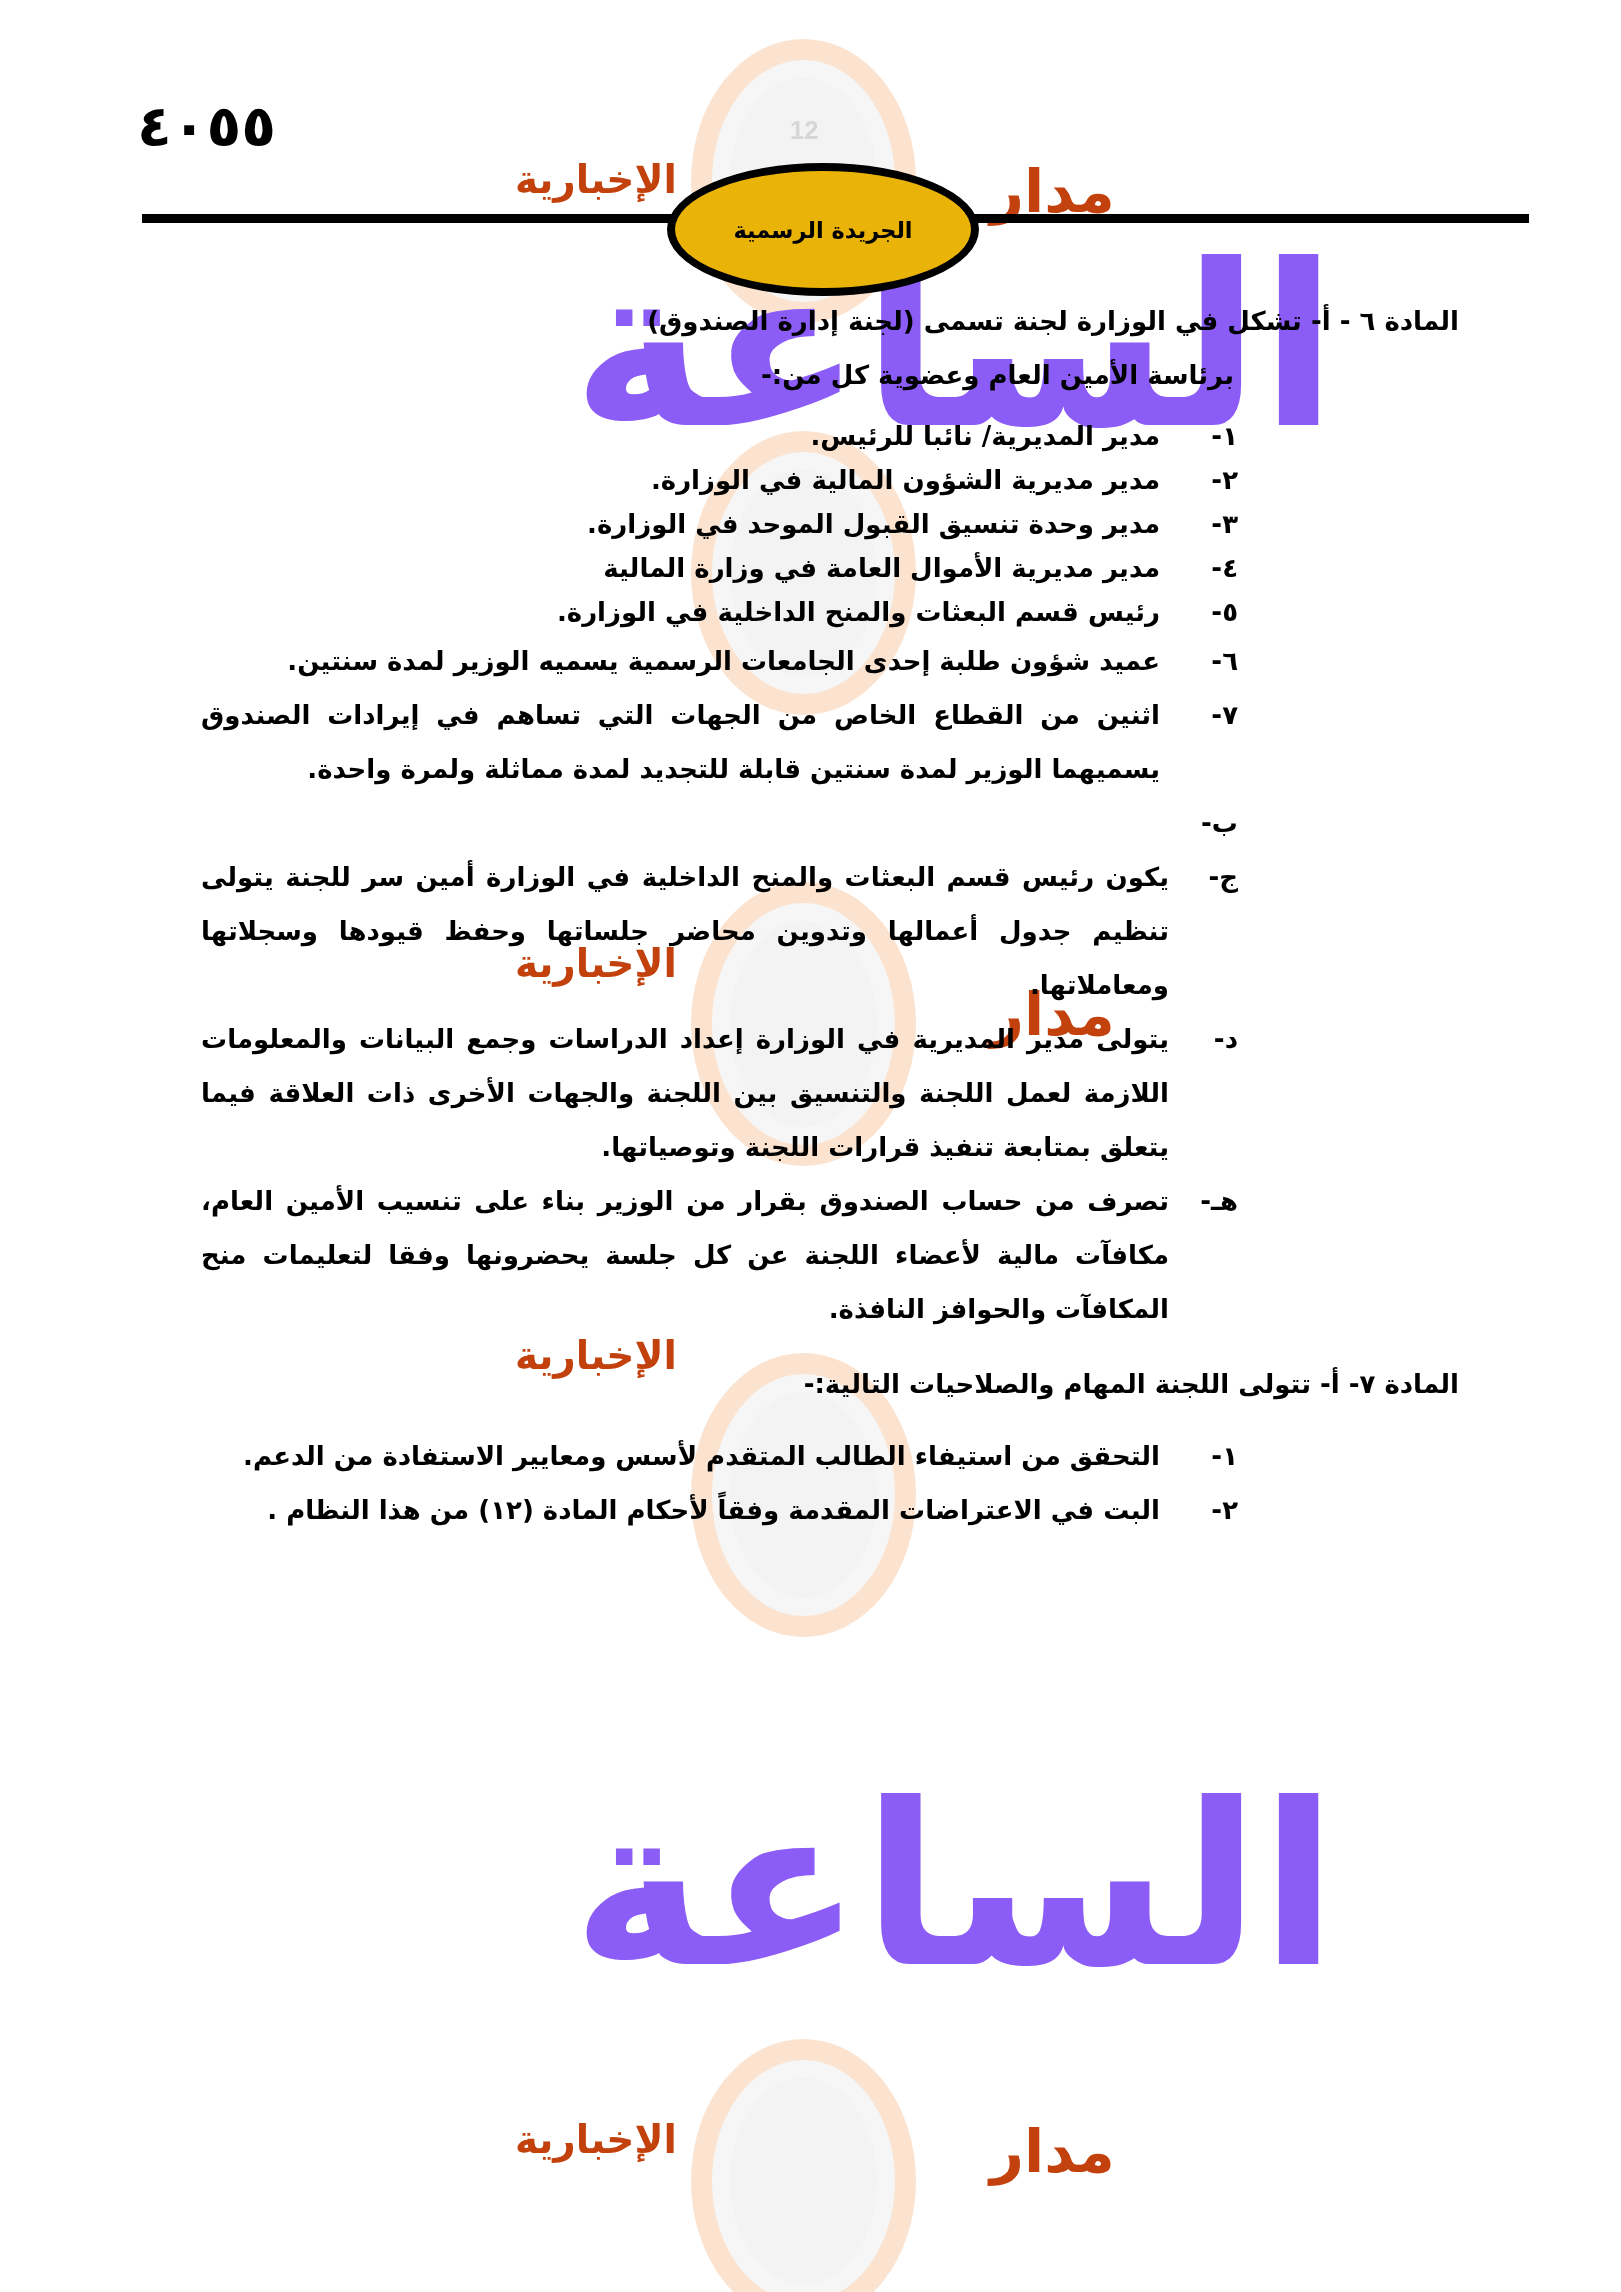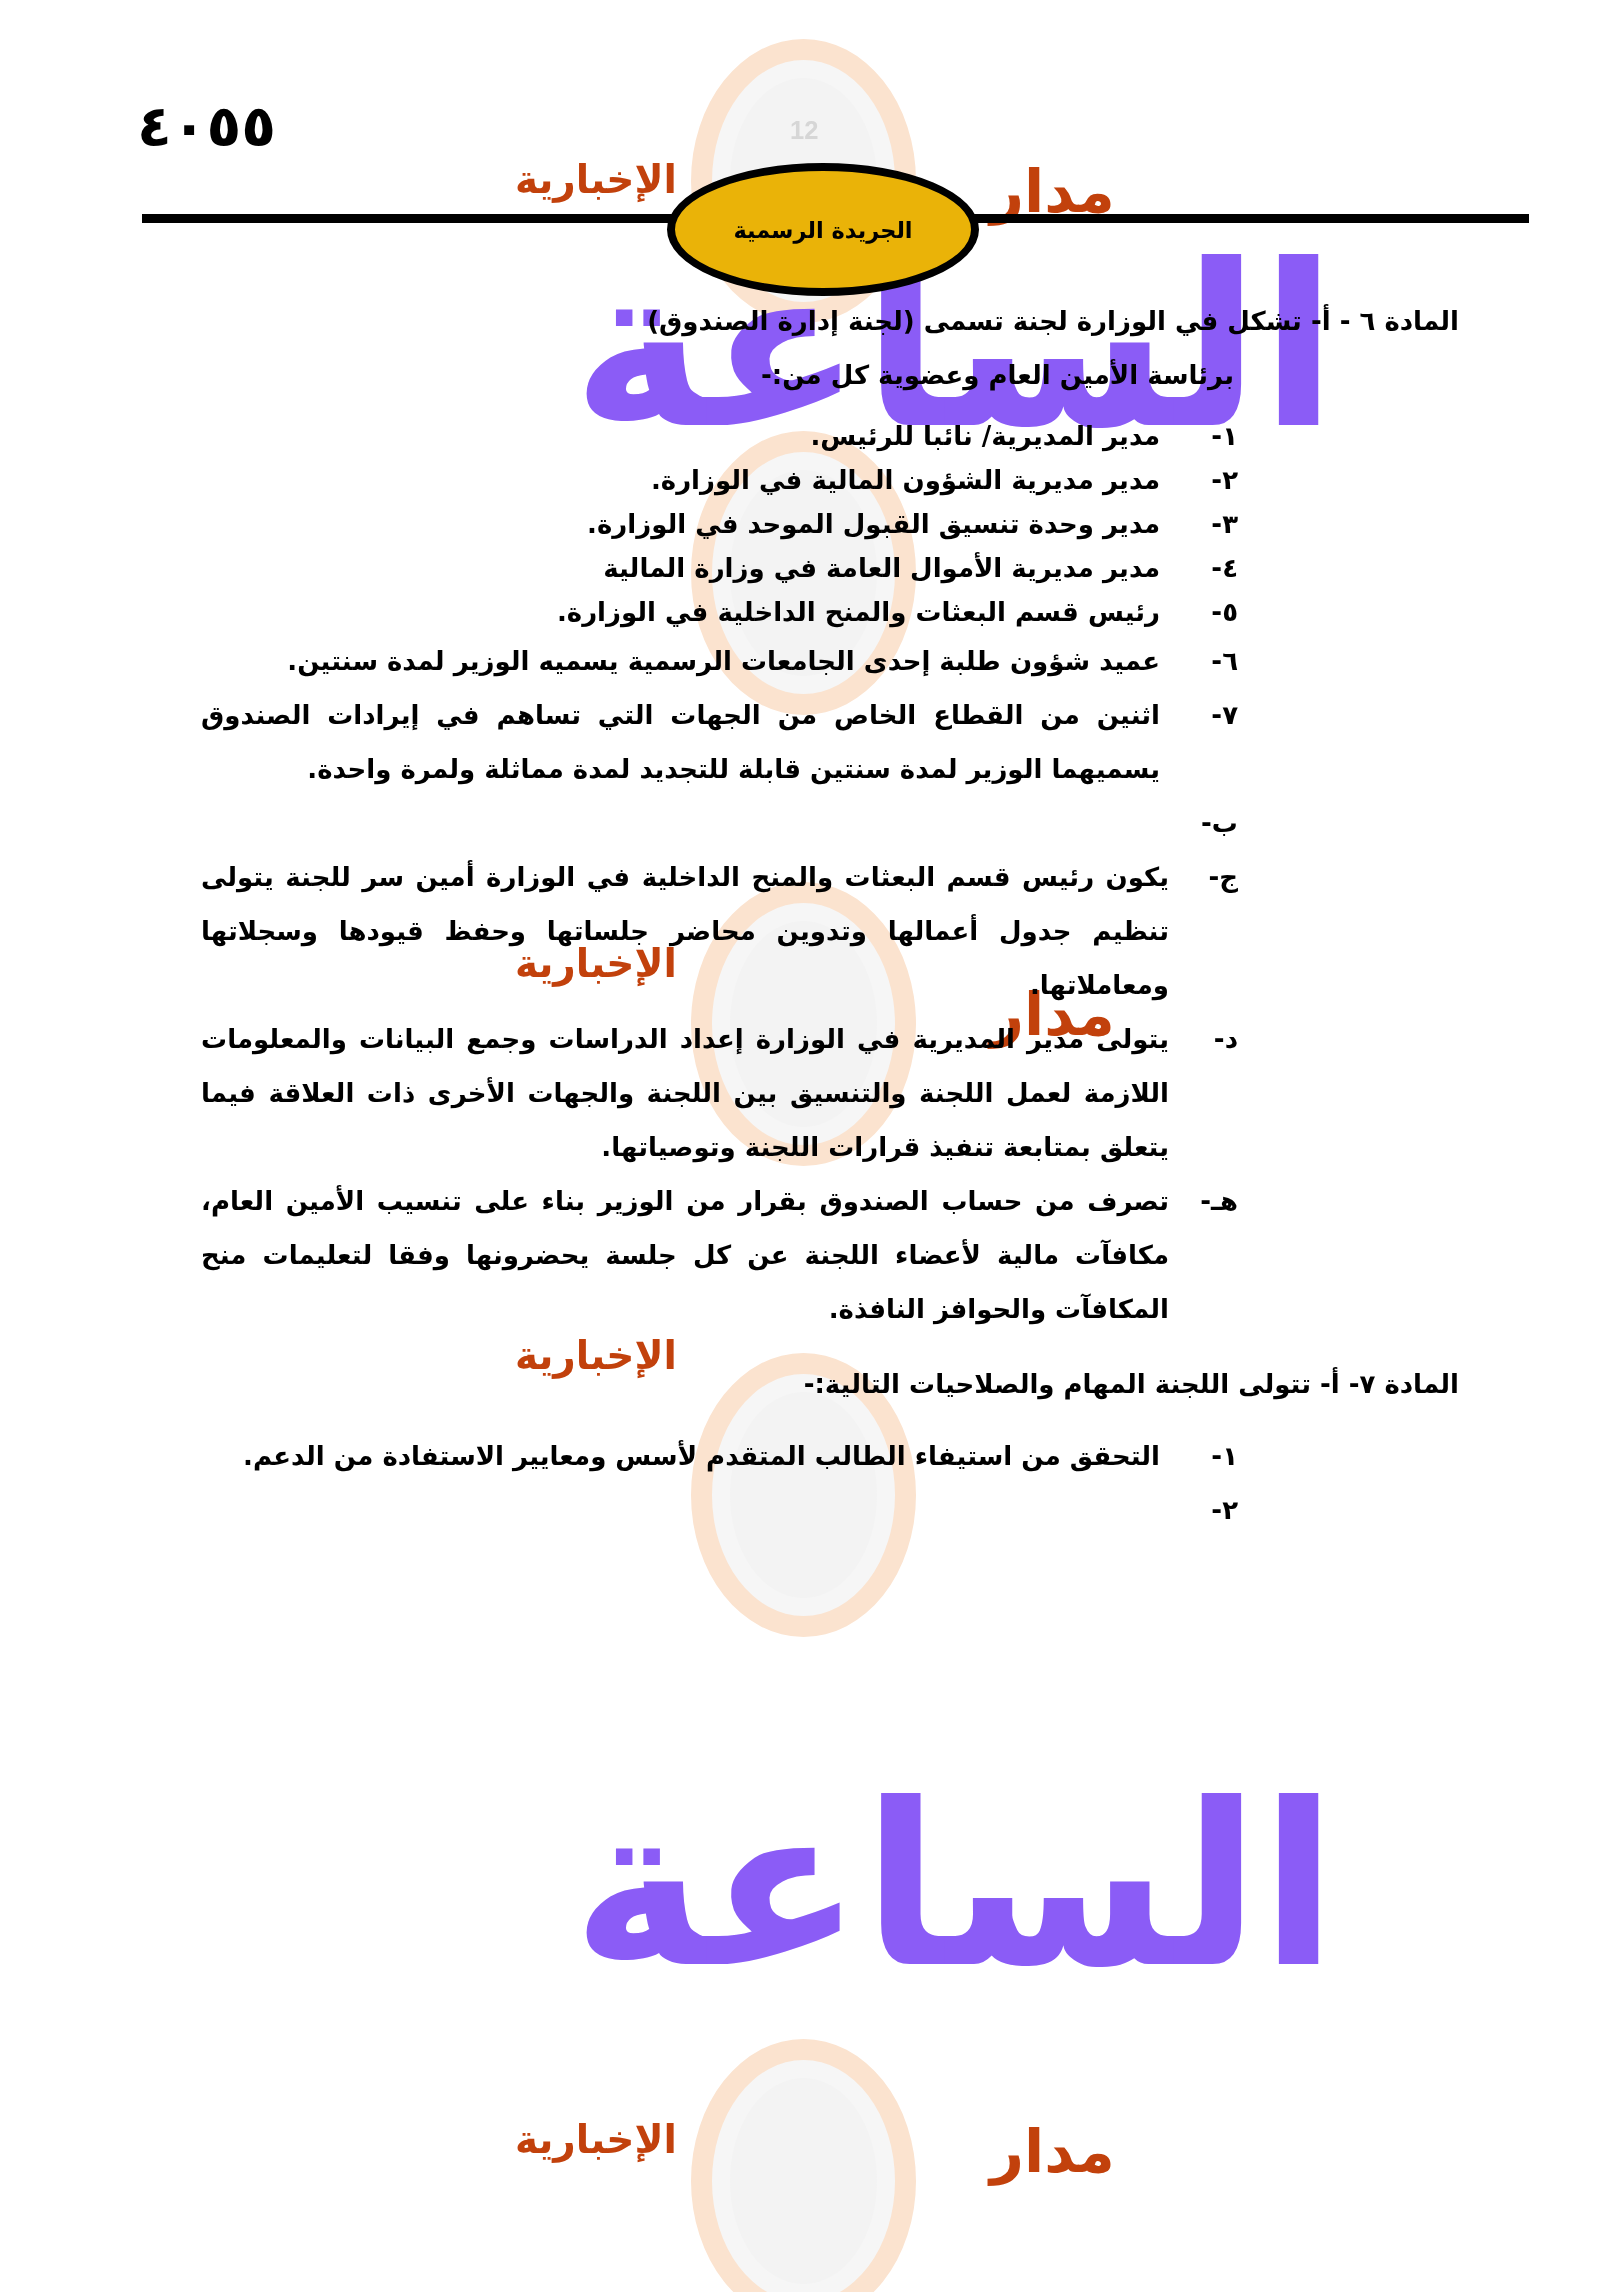--- a/index.html
+++ b/index.html
@@ -153,17 +153,18 @@
 
   <section>
     <p class="article-head">المادة ٧- أ- تتولى اللجنة المهام والصلاحيات التالية:-</p>
     <div class="list" style="margin-top:17.6px;">
       <div class="item">
           <span class="mark">١-</span>
           <span class="txt">التحقق من استيفاء الطالب المتقدم لأسس ومعايير الاستفادة من الدعم.</span>
         </div>
       <div class="item">
           <span class="mark">٢-</span>
+          <span class="txt">البت في الاعتراضات المقدمة وفقاً لأحكام المادة (١٢) من هذا النظام .</span>
         </div>
     </div>
   </section>
 </div>
 
 
 </body></html>

